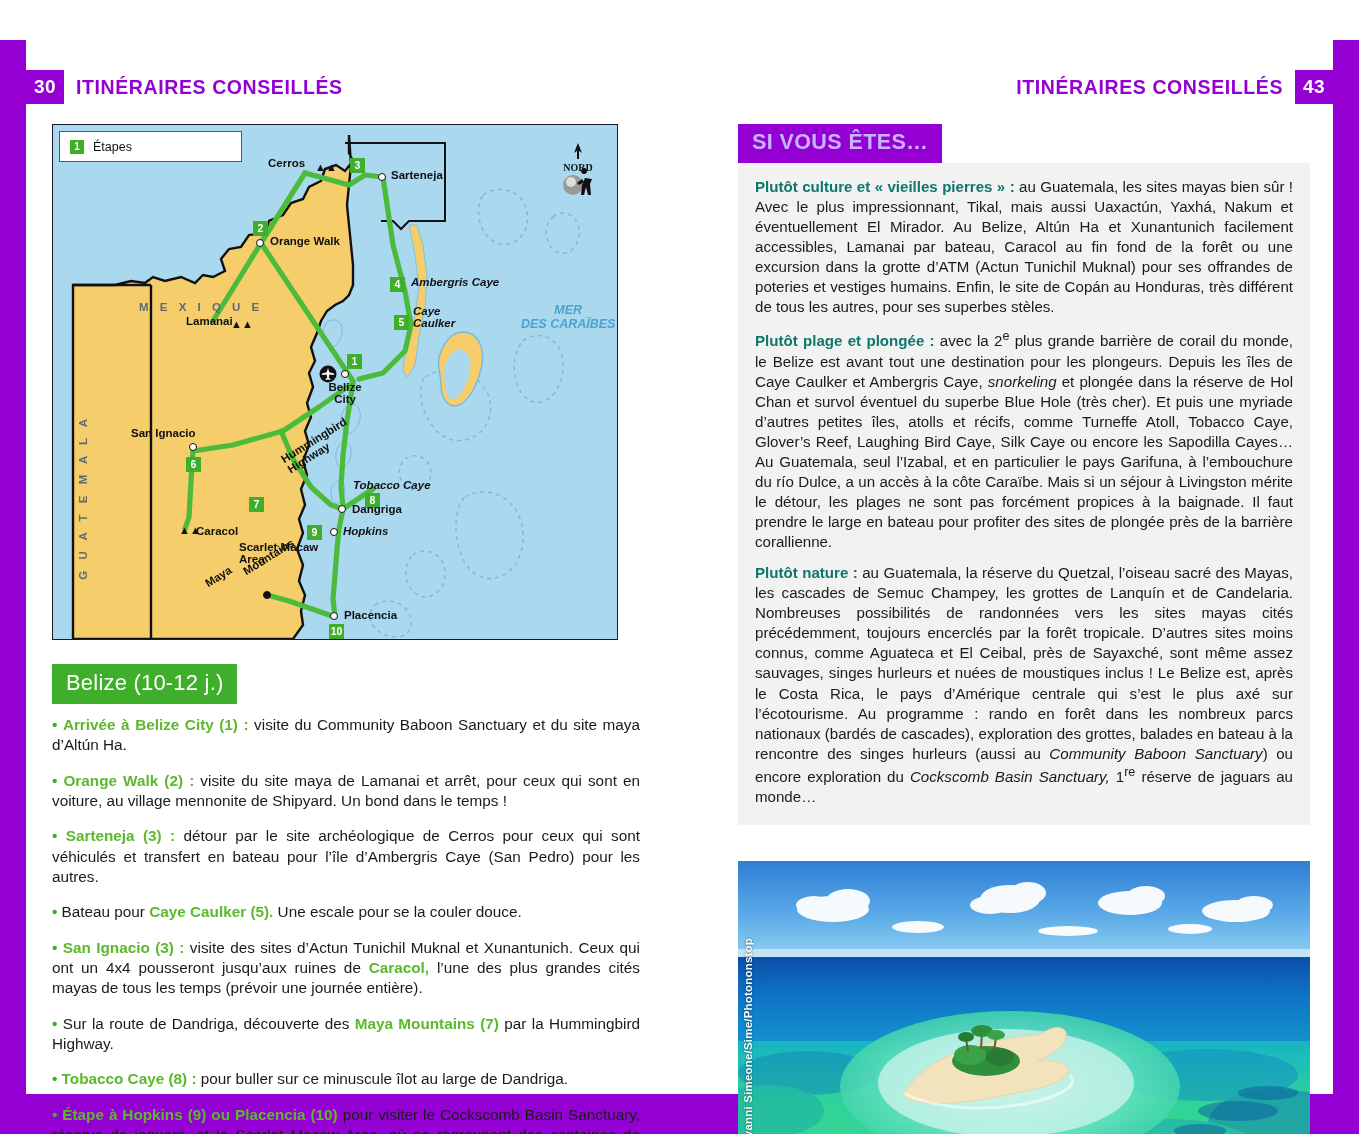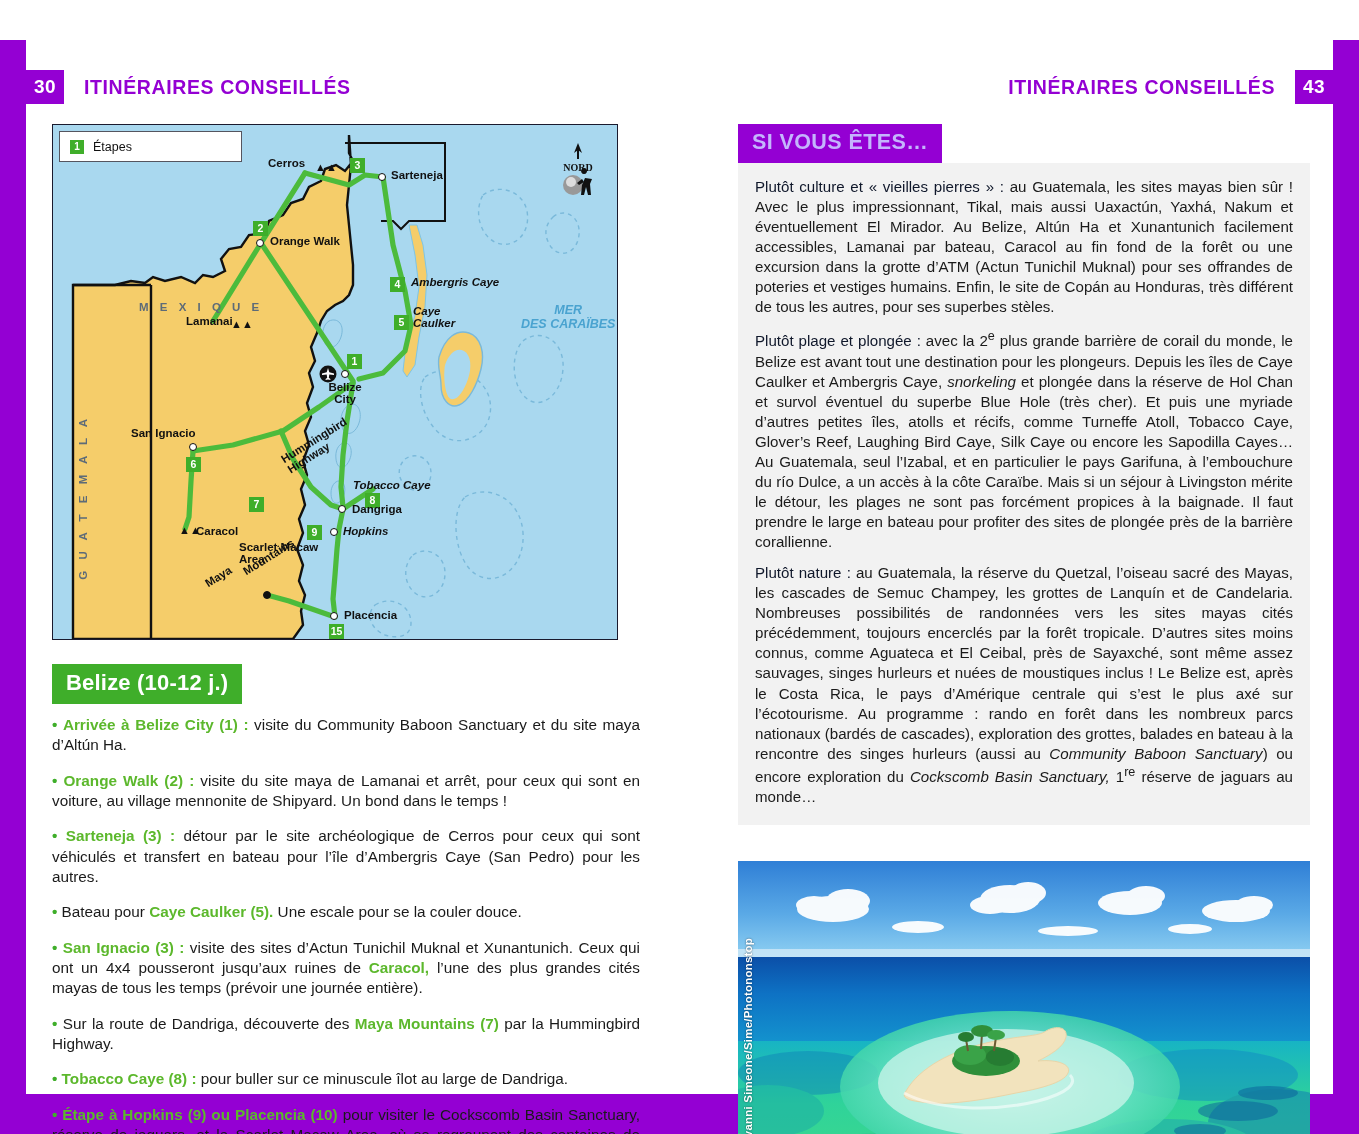--- a/index.html
+++ b/index.html
@@ -20,21 +20,21 @@
   .runhead{position:absolute;top:30px;height:34px;display:flex;align-items:center;}
   .runhead-left{left:26px;}
   .runhead-right{right:26px;flex-direction:row;}
   .folio{
     background:#9400d3;color:#ffffff;font-weight:bold;font-size:19px;
     display:flex;align-items:center;justify-content:center;
     width:38px;height:34px;letter-spacing:.5px;
   }
   .runtitle{
     color:#9400d3;font-weight:bold;font-size:19.5px;letter-spacing:.6px;
-    padding:0 20px;white-space:nowrap;
+    padding:0 12px;white-space:nowrap;
   }
 
   
   .col-left{position:absolute;left:52px;top:84px;width:588px;}
   .col-right{position:absolute;left:738px;top:84px;width:572px;}
 
   
   .map-box{position:relative;width:566px;height:516px;border:1px solid #1a1a2e;box-sizing:border-box;overflow:hidden;background:#a9d8ef;}
   .map-svg{position:absolute;left:0;top:0;}
   .legend-box{
@@ -59,21 +59,21 @@
     line-height:1;box-sizing:border-box;
   }
   .mdot{position:absolute;width:8px;height:8px;border-radius:50%;background:#fff;border:1.6px solid #111;box-sizing:border-box;}
   .mdot.filled{background:#111;}
   .ruin{position:absolute;font-size:11px;color:#111;line-height:1;}
   .compass{position:absolute;right:16px;top:16px;width:46px;text-align:center;}
   .vrot{transform:rotate(-32deg);transform-origin:left top;}
 
   
   .green-title{
-    display:inline-block;background:#3fae2a;color:#ffffff;font-weight:bold;
+    display:inline-block;background:#3fae2a;color:#ffffff;font-weight:normal;
     font-size:22px;padding:6px 14px 8px 14px;margin-top:24px;letter-spacing:.2px;
   }
 
   
   .para{
     font-size:15.3px;line-height:1.32;color:#1a1a1a;margin-top:11px;text-align:justify;
     font-family:"Liberation Sans", sans-serif;
   }
   .para .bul{color:#3fae2a;font-weight:bold;}
   .hl{color:#5cb82c;font-weight:bold;}
@@ -84,21 +84,21 @@
     display:inline-block;background:#9400d3;color:#c4b5fd;font-weight:bold;
     font-size:21.5px;padding:6px 14px 8px 14px;letter-spacing:.4px;
   }
   .grey-panel{
     background:#f2f2f2;padding:14px 17px 18px 17px;margin-top:0px;
   }
   .rpara{
     font-size:15.1px;line-height:1.33;color:#1a1a1a;text-align:justify;margin:0 0 11px 0;
   }
   .rpara:last-child{margin-bottom:0;}
-  .rlead{color:#0f172a;font-weight:normal;}
+  .rlead{color:#0f766e;font-weight:bold;}
 
   
   .photo-wrap{position:relative;margin-top:36px;width:572px;height:318px;overflow:hidden;}
   .photo-credit{
     position:absolute;left:4px;bottom:6px;color:#ffffff;font-size:11.5px;font-weight:bold;
     writing-mode:vertical-rl;transform:rotate(180deg);letter-spacing:.2px;z-index:5;
     text-shadow:0 0 2px rgba(0,0,0,.6);
   }
   .photo-caption{
     position:absolute;right:0;bottom:4px;background:#1c1c1c;color:#ffffff;
@@ -293,21 +293,21 @@
       <div class="mlabel it" style="left:290px;top:400px;">Hopkins</div>
 
       <div class="mlabel" style="left:186px;top:416px;text-align:left;width:96px;font-weight:bold;">
         <span>Scarlet Macaw</span><br>
         <span>Area</span>
       </div>
       <div class="mdot filled" style="left:210px;top:466px;"></div>
 
       <div class="mdot" style="left:277px;top:487px;"></div>
       <div class="mlabel" style="left:291px;top:484px;">Placencia</div>
-      <div class="mnum" style="left:276px;top:499px;">15</div>
+      <div class="mnum" style="left:276px;top:499px;">10</div>
 
     </div>
 
     
     <div class="green-title">Belize (10-12 j.)</div>
 
     
     <div>
 
       <p class="para">

